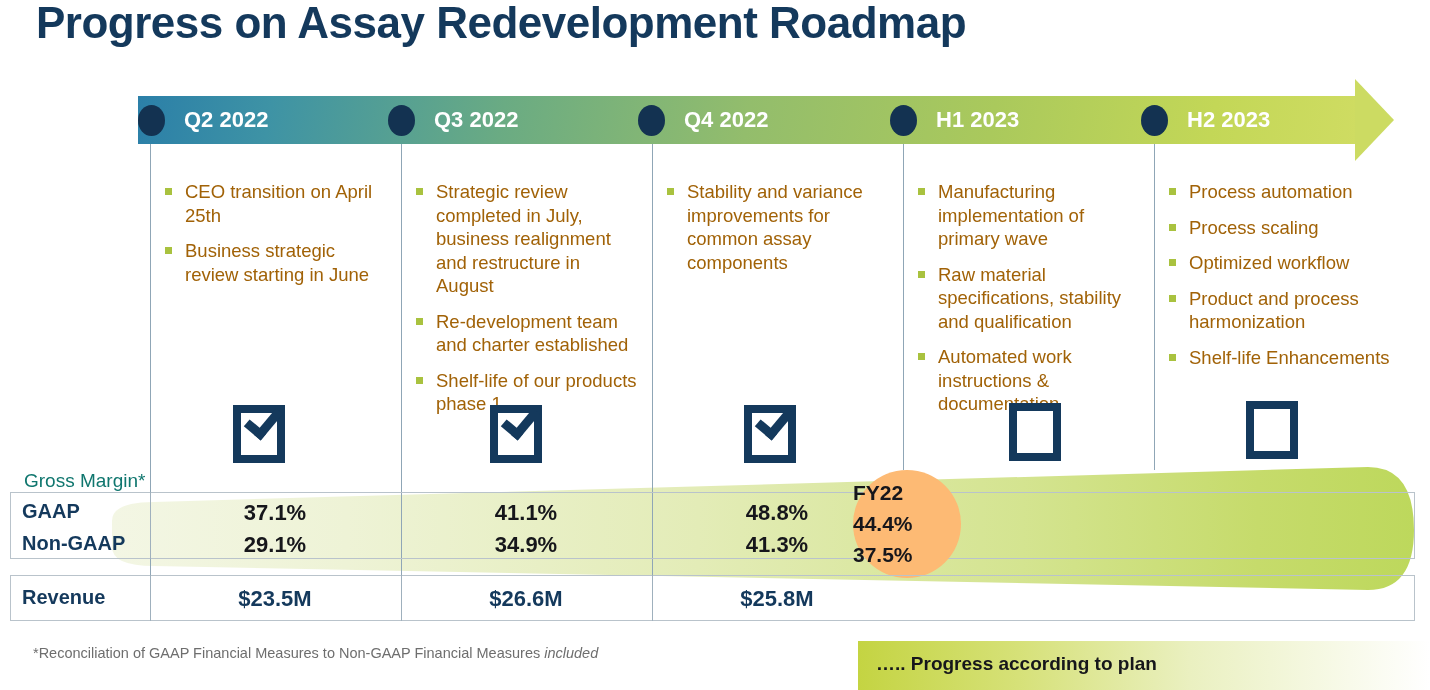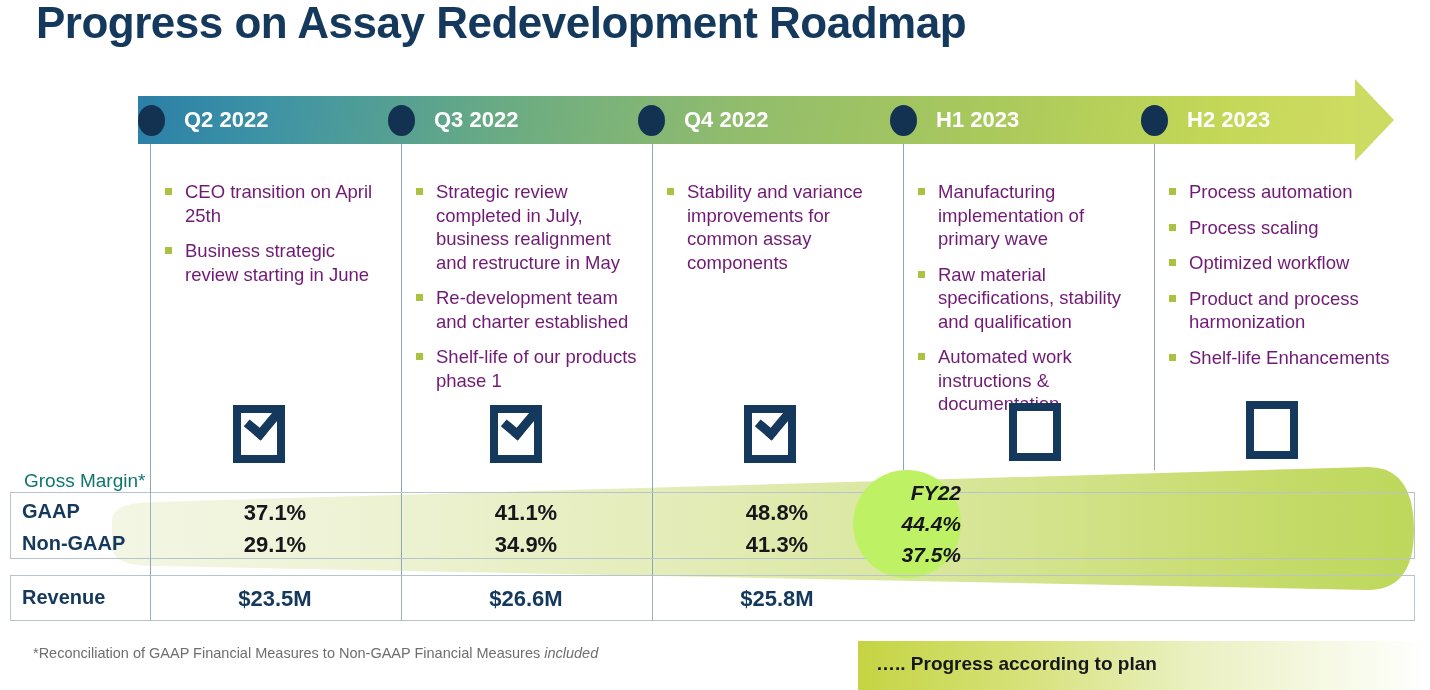--- a/index.html
+++ b/index.html
@@ -82,21 +82,21 @@
   .bullet-col {
     position: absolute;
     top: 180px;
   }
   .bullet-item {
     position: relative;
     padding-left: 22px;
     margin-bottom: 12px;
     font-size: 18.5px;
     line-height: 23.5px;
-    color: #701a75;
+    color: #a16207;
   }
   .bullet-item::before {
     content: "";
     position: absolute;
     left: 2px; top: 8px;
     width: 7px; height: 7px;
     background: #a9c23f;
   }
 
   
@@ -123,24 +123,23 @@
     width: 1302px; height: 142px;
     z-index: 0;
   }
 
   
   #fy22-circle {
     position: absolute;
     left: 853px; top: 470px;
     width: 108px; height: 108px;
     border-radius: 50%;
-    background: #bef264;
+    background: #fdba74;
     z-index: 2;
-    text-align: right;
-    font-style: italic;
+    text-align: left;
   }
   #fy22-circle div {
     font-size: 21px;
     font-weight: bold;
     color: #16161b;
     line-height: 31px;
   }
   #fy22-circle div:first-child { padding-top: 7px; }
 
   
@@ -286,21 +285,21 @@
 <div class="col-divider" style="left:652px; top:144px; height:448px;"></div>
 <div class="col-divider" style="left:903px; top:144px; height:326px;"></div>
 <div class="col-divider" style="left:1154px; top:144px; height:326px;"></div>
 
 <div class="bullet-col" style="left:163px; width:222px;">
   <div class="bullet-item">CEO transition on April 25th</div>
   <div class="bullet-item">Business strategic review starting in June</div>
 </div>
 
 <div class="bullet-col" style="left:414px; width:226px;">
-  <div class="bullet-item">Strategic review completed in July, business realignment and restructure in May</div>
+  <div class="bullet-item">Strategic review completed in July, business realignment and restructure in August</div>
   <div class="bullet-item">Re-development team and charter established</div>
   <div class="bullet-item">Shelf-life of our products phase 1</div>
 </div>
 
 <div class="bullet-col" style="left:665px; width:228px;">
   <div class="bullet-item">Stability and variance improvements for common assay components</div>
 </div>
 
 <div class="bullet-col" style="left:916px; width:230px;">
   <div class="bullet-item">Manufacturing implementation of primary wave</div>

